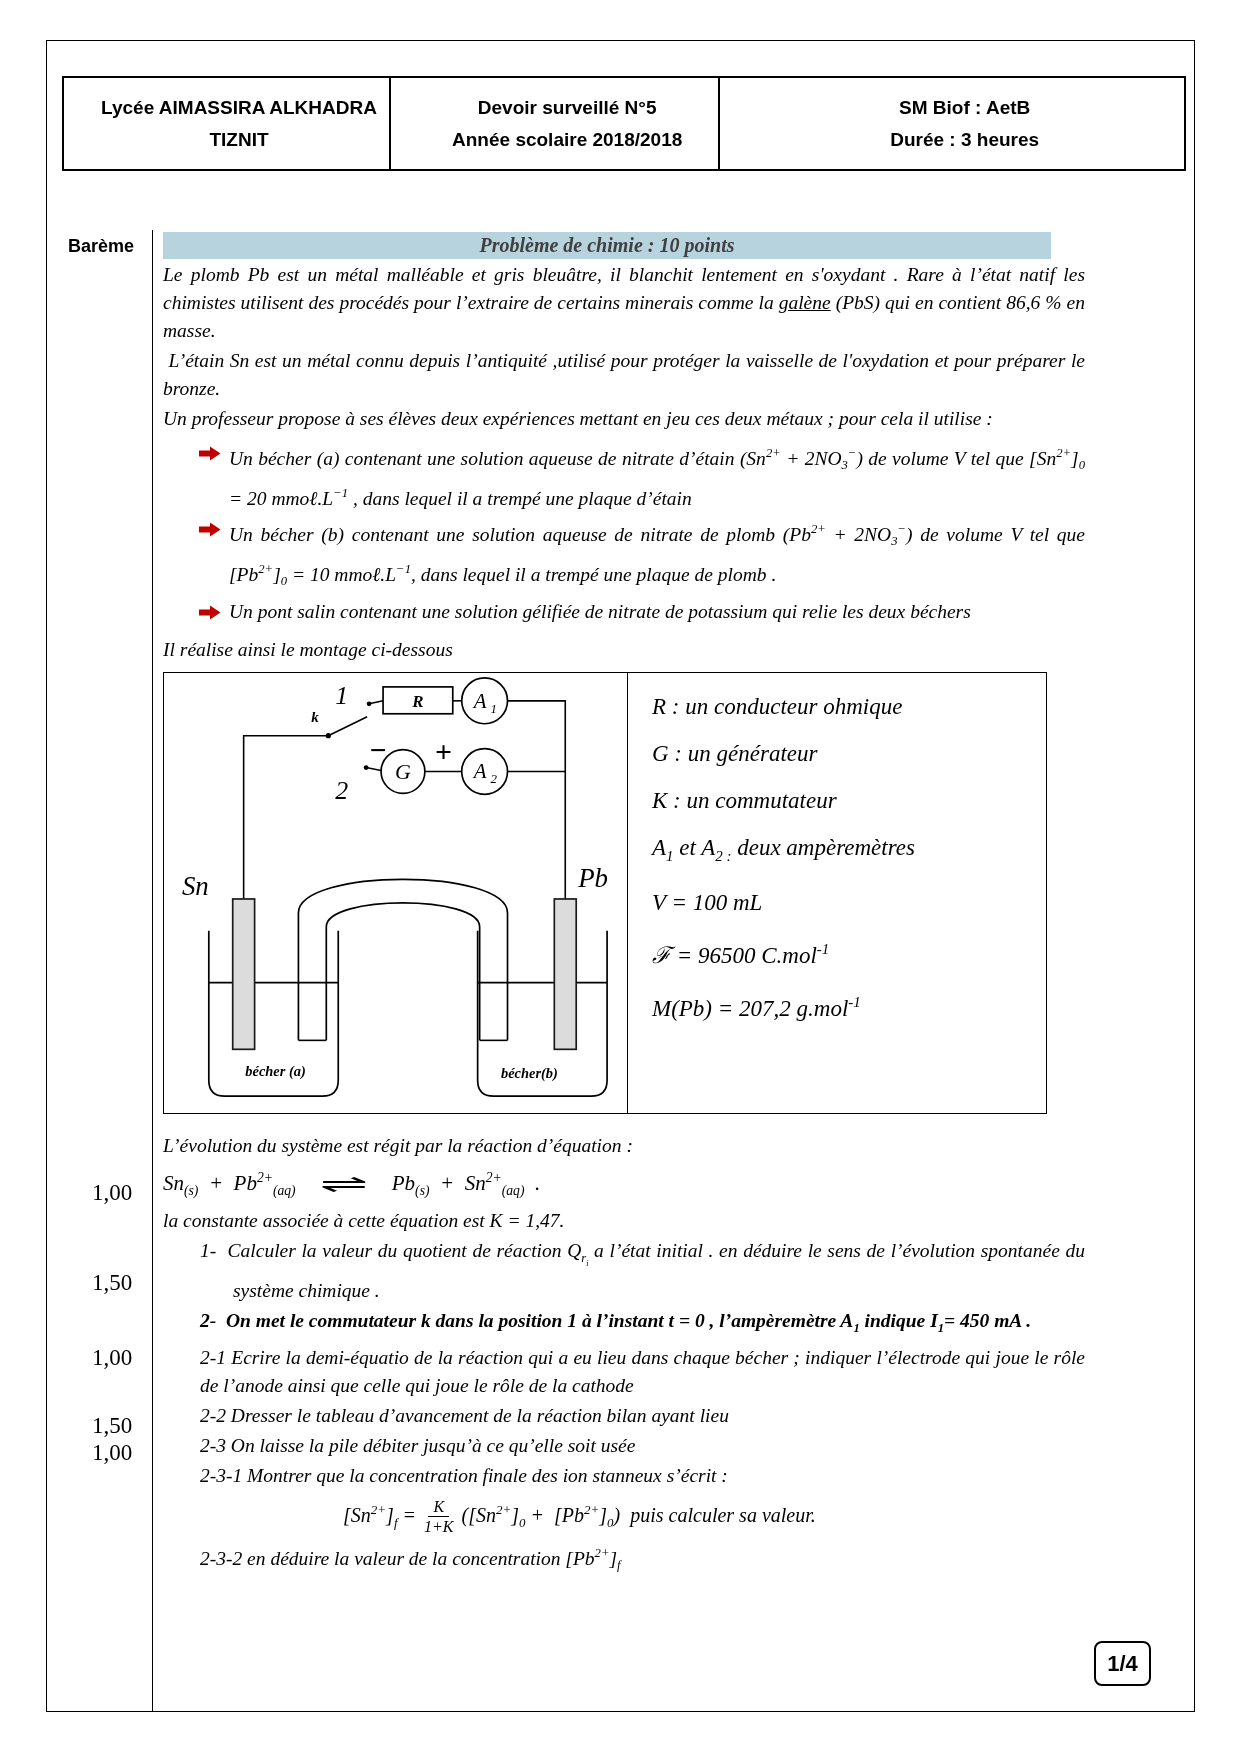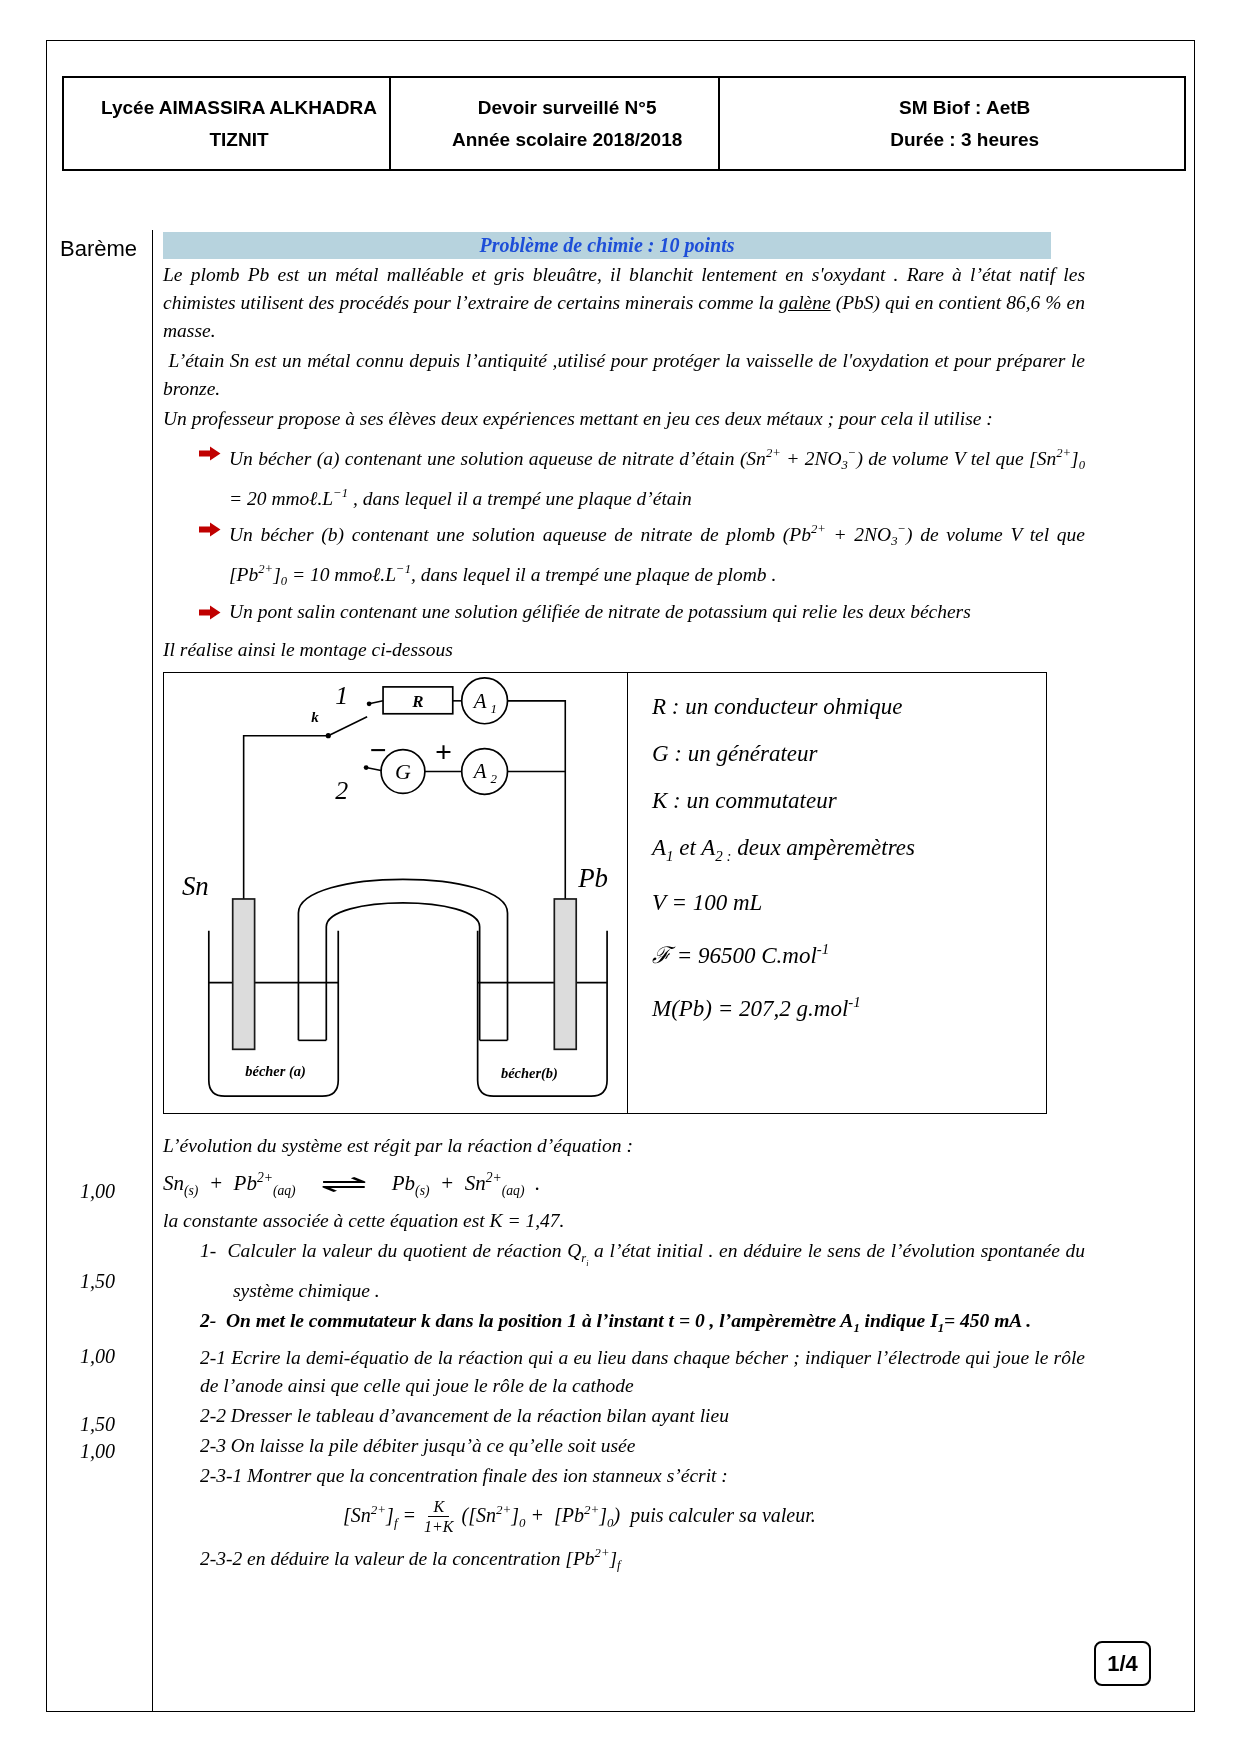--- a/index.html
+++ b/index.html
@@ -19,34 +19,34 @@
     font-family:"Liberation Sans", sans-serif; font-weight:bold; font-size:19px;
   }
   .header-cell {
     display:flex; flex-direction:column; justify-content:center; align-items:center;
     gap:10px; border-right:2px solid #000; text-align:center;padding-left:25px;
   }
   .hc1 { width:29.2%; } .hc2 { width:29.4%; } .hc3 { flex:1; border-right:none; }
 
   
   .bareme-label {
-    position:absolute; left:60px; top:236px;
-    font-family:"Liberation Sans", sans-serif; font-weight:normal; font-size:22px;
+    position:absolute; left:68px; top:236px;
+    font-family:"Liberation Sans", sans-serif; font-weight:bold; font-size:18px;
   }
   .v-divider { position:absolute; left:152px; top:230px; height:1482px; width:0; border-left:1.6px solid #000; }
-  .mark { position:absolute; left:80px; font-style:italic; font-size:20px; }
+  .mark { position:absolute; left:92px; font-size:23px; }
   .m1 { top:1180px; } .m2 { top:1270px; } .m3 { top:1345px; } .m4 { top:1413px; } .m5 { top:1440px; }
 
   
   .content {
     position:absolute; left:163px; top:232px; width:922px;
     font-style:italic; font-size:19.5px; line-height:28px;
   }
   .title-bar {
-    width:888px; height:27px; background:#b7d3de; color:#1d4ed8;
+    width:888px; height:27px; background:#b7d3de; color:#404040;
     font-weight:bold; font-size:20px; text-align:center; line-height:27px;
   }
   .para { text-align:justify; margin-top:2px; }
   .bullets { margin-top:6px; }
   .bullet { position:relative; padding-left:66px; margin-bottom:2px; text-align:justify; }
   .bullet-arrow { position:absolute; left:36px; top:7px; width:22px; height:15px; }
   .montage { margin-top:10px; }
 
   
   .figure { margin-top:8px; width:884px; height:442px; border:1.4px solid #000; display:flex; }

